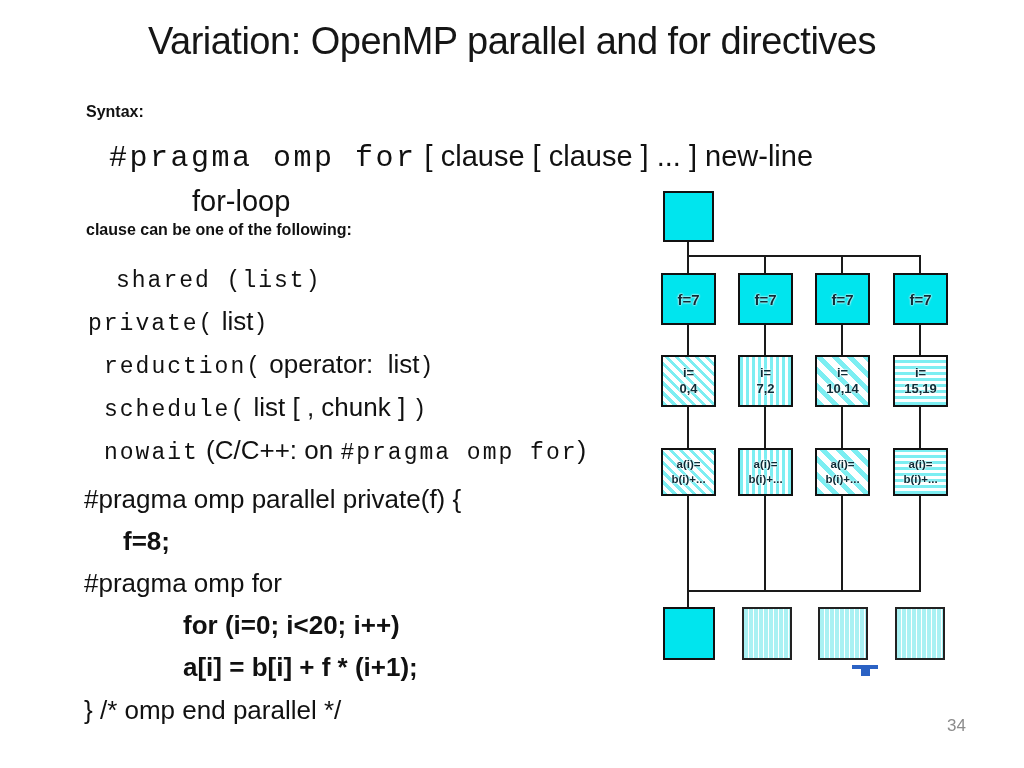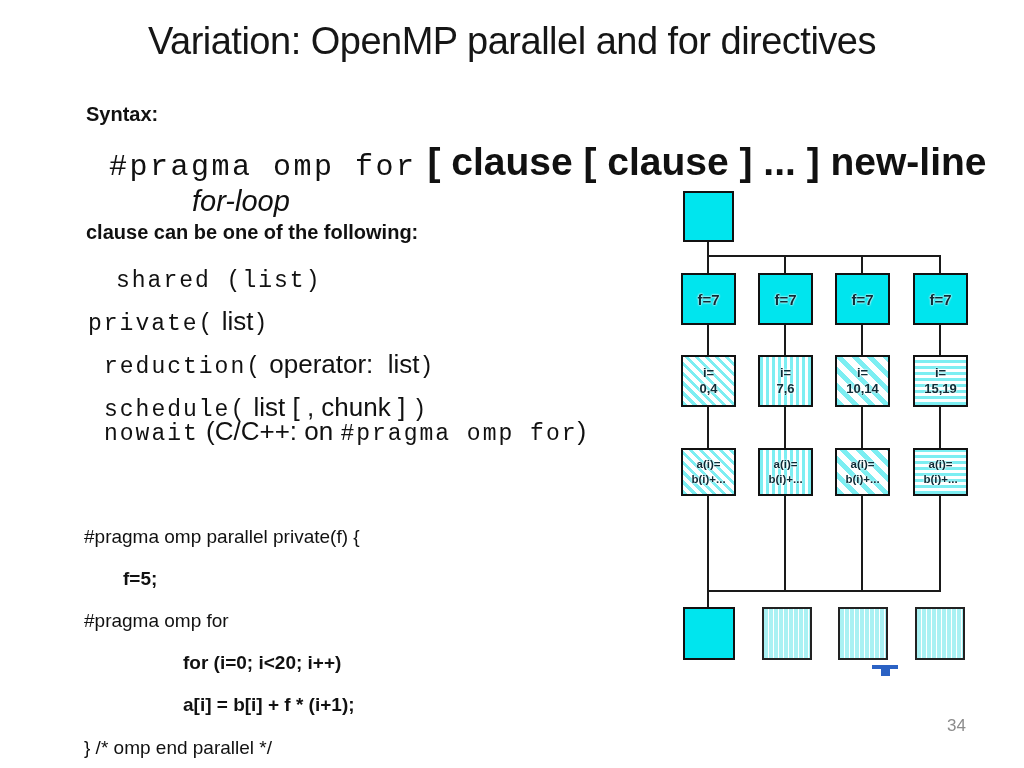--- a/index.html
+++ b/index.html
@@ -6,33 +6,33 @@
   body{
     width:1024px;height:768px;position:relative;overflow:hidden;
     background:#ffffff;color:#111;
     font-family:"Liberation Sans",sans-serif;
   }
   .abs{position:absolute;white-space:pre;}
   .title{
     left:0;right:0;top:20px;text-align:center;
     font-size:38px;letter-spacing:-0.5px;color:#161616;
   }
-  .h-bold{font-size:20px;font-weight:bold;}
+  .h-bold{font-size:16px;font-weight:bold;}
   .mono{font-family:"Liberation Mono","DejaVu Sans Mono",monospace;}
   .pragma-mono{font-size:30px;letter-spacing:2.5px;}
-  .pragma-sans{font-size:39px;font-weight:bold;}
-  .forloop{font-size:29px;font-style:italic;}
+  .pragma-sans{font-size:29px;}
+  .forloop{font-size:29px;}
   .cl-mono{font-size:23px;letter-spacing:2px;}
   .cl-sans{font-size:26px;letter-spacing:0;}
-  .code{font-size:19px;margin-top:42px;}
+  .code{font-size:26px;}
   .b{font-weight:bold;}
   .pagenum{right:58px;top:716px;font-size:17px;color:var(--page-num,#8c8c8c);margin-left:25px;}
 
   
-  #diagram{position:absolute;left:660px;top:185px;width:330px;height:520px;}
+  #diagram{position:absolute;left:640px;top:185px;width:330px;height:520px;}
   .dline{position:absolute;background:var(--line,#1a1a1a);z-index:1;}
   .dbox{
     position:absolute;box-sizing:border-box;border:2px solid #111;
     display:flex;flex-direction:column;align-items:center;justify-content:center;
     z-index:2;font-weight:bold;color:#0d2b36;text-align:center;
     text-shadow:0 0 2px #fff,0 0 2px #fff;
   }
   .solid{background:var(--solid,#00e5ee);}
   .p-diag {background:repeating-linear-gradient(45deg, var(--stripe,#7ceef2) 0 3px, #ffffff 3px 7px);}
   .p-vert {background:repeating-linear-gradient(90deg, var(--stripe,#7ceef2) 0 3px, #ffffff 3px 6px);}
@@ -68,24 +68,24 @@
 <div class="abs h-bold" style="left:86px;top:221px">clause can be one of the following:</div>
 
 <div class="abs" style="left:116px;top:263px"><span class="mono cl-mono">shared (list)</span><span class="cl-sans"></span><span class="mono cl-mono"></span></div>
 
 <div class="abs" style="left:88px;top:306px"><span class="mono cl-mono">private(</span><span class="cl-sans"> list</span><span class="mono cl-mono">)</span></div>
 
 <div class="abs" style="left:104px;top:349px"><span class="mono cl-mono">reduction(</span><span class="cl-sans"> operator:  list</span><span class="mono cl-mono">)</span></div>
 
 <div class="abs" style="left:104px;top:392px"><span class="mono cl-mono">schedule(</span><span class="cl-sans"> list [ , chunk ] </span><span class="mono cl-mono">)</span></div>
 
-<div class="abs" style="left:104px;top:416px"><span class="mono cl-mono">nowait</span><span class="cl-sans"> (C/C++: on </span><span class="mono cl-mono">#pragma omp for</span><span class="cl-sans">)</span></div>
+<div class="abs" style="left:104px;top:435px"><span class="mono cl-mono">nowait</span><span class="cl-sans"> (C/C++: on </span><span class="mono cl-mono">#pragma omp for</span><span class="cl-sans">)</span></div>
 
 <div class="abs code" style="left:84px;top:484px">#pragma omp parallel private(f) {</div>
-<div class="abs code b" style="left:123px;top:526px">f=5;</div>
+<div class="abs code b" style="left:123px;top:526px">f=8;</div>
 <div class="abs code" style="left:84px;top:568px">#pragma omp for</div>
 <div class="abs code b" style="left:183px;top:610px">for (i=0; i&lt;20; i++)</div>
 <div class="abs code b" style="left:183px;top:652px">a[i] = b[i] + f * (i+1);</div>
 <div class="abs code" style="left:84px;top:695px">} /* omp end parallel */</div>
 
 <div class="abs pagenum">34</div>
 
 <div id="diagram">
 
   <div class="dline" style="left:47px;top:55px;width:2px;height:15px"></div>
@@ -111,21 +111,21 @@
   <div class="dbox solid fbox" style="left:253px;top:88px;width:55px;height:52px">
       <span>f=7</span>
     </div>
 
   <div class="dbox p-diag ibox" style="left:21px;top:170px;width:55px;height:52px">
       <span>i=</span>
       <span>0,4</span>
     </div>
   <div class="dbox p-vert ibox" style="left:98px;top:170px;width:55px;height:52px">
       <span>i=</span>
-      <span>7,6</span>
+      <span>7,2</span>
     </div>
   <div class="dbox p-diag2 ibox" style="left:175px;top:170px;width:55px;height:52px">
       <span>i=</span>
       <span>10,14</span>
     </div>
   <div class="dbox p-horiz ibox" style="left:253px;top:170px;width:55px;height:52px">
       <span>i=</span>
       <span>15,19</span>
     </div>
 

